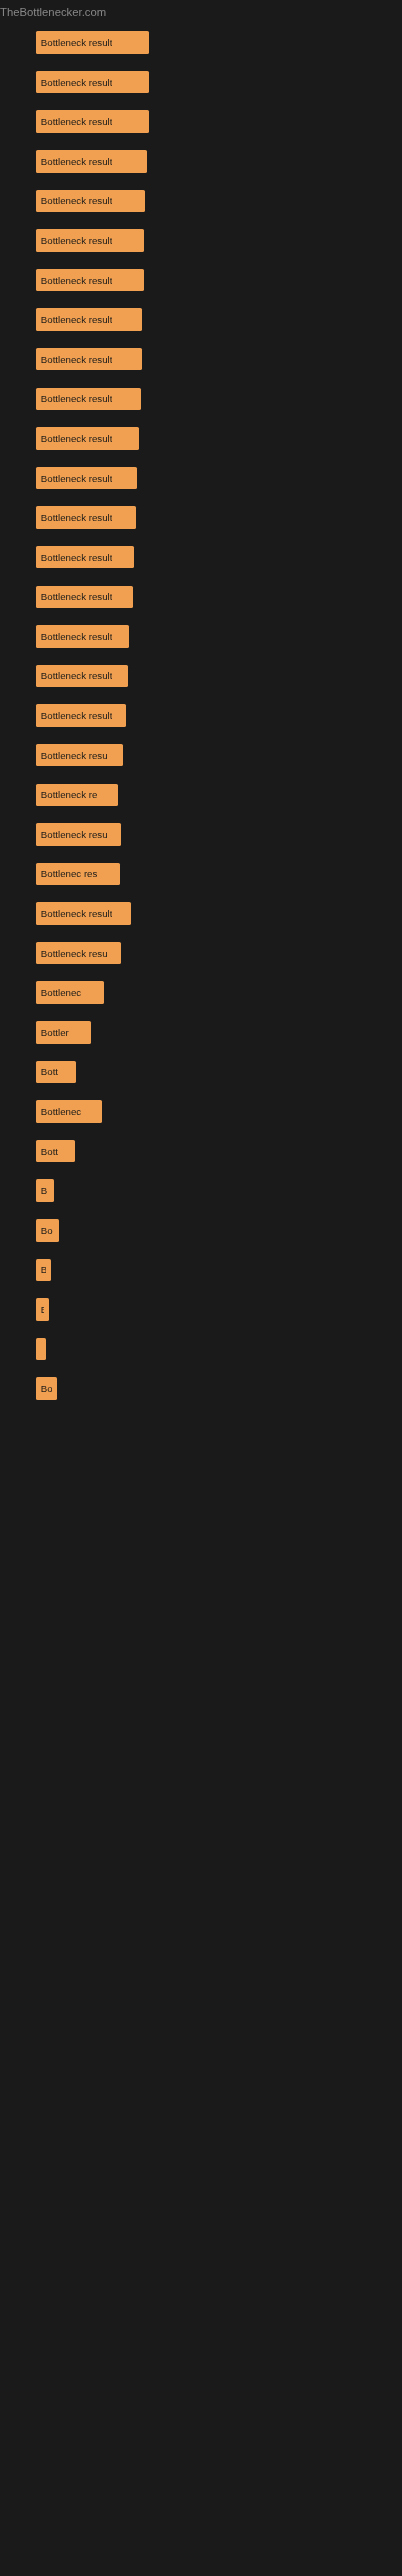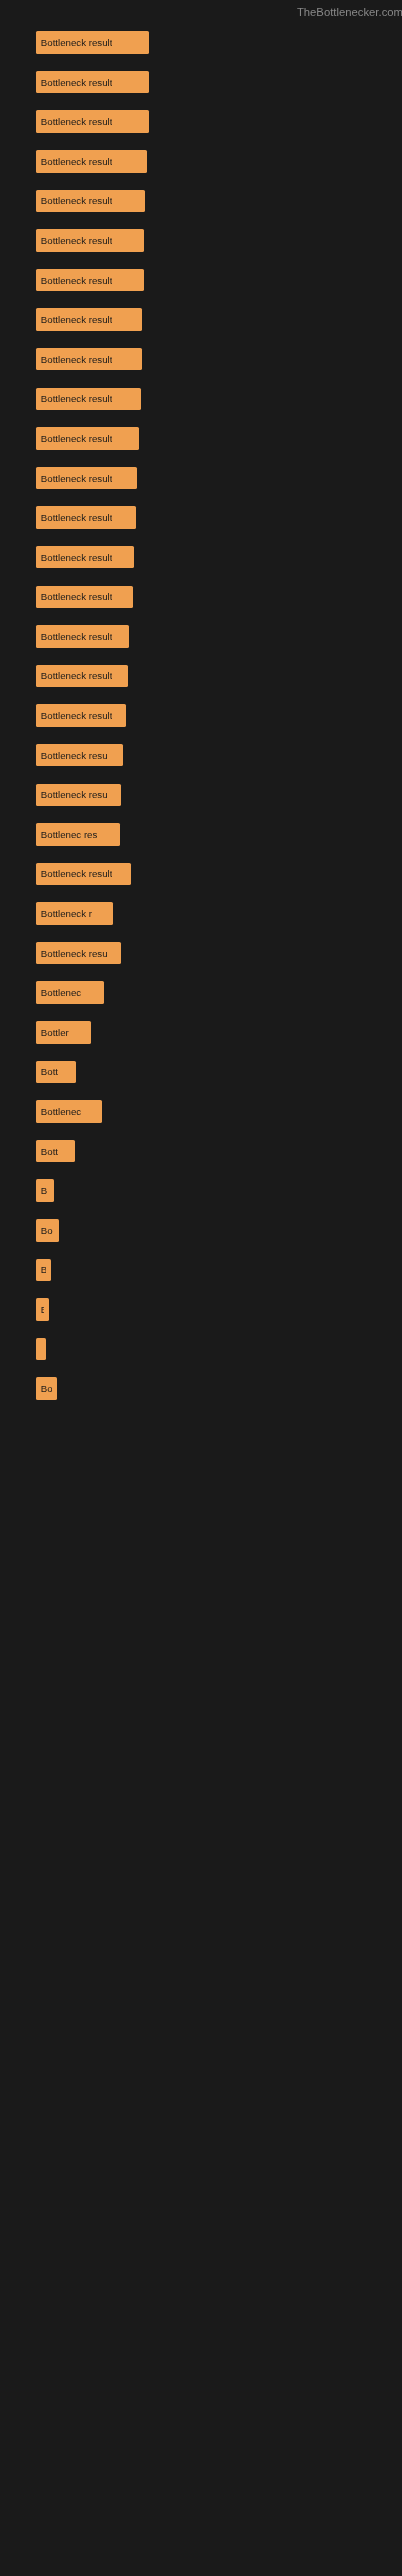--- a/index.html
+++ b/index.html
@@ -8,21 +8,21 @@
       box-sizing: border-box;
     }
     body {
       width: 403px;
       min-height: 2576px;
       background-color: #1a1a1a;
       font-family: Arial, sans-serif;
       position: relative;
     }
     .site-title {
-      text-align: right;
+      text-align: left;
       color: #888;
       font-size: 11.3px;
       padding: 6.4px 0 3.2px 0;
       width: 100%;
     }
     .bars-container {
       padding: 6.4px 8px;
       display: flex;
       flex-direction: column;
       gap: 9px;
@@ -148,40 +148,40 @@
       <div class="bar" style="width: 90px;">
         <span class="bar-label">Bottleneck result</span>
       </div>
     </div>
     <div class="bar-item">
       <div class="bar" style="width: 87px;">
         <span class="bar-label">Bottleneck resu</span>
       </div>
     </div>
     <div class="bar-item">
+      <div class="bar" style="width: 82px;">
+        <span class="bar-label">Bottleneck re</span>
+      </div>
+    </div>
+    <div class="bar-item">
       <div class="bar" style="width: 85px;">
         <span class="bar-label">Bottleneck resu</span>
       </div>
     </div>
     <div class="bar-item">
       <div class="bar" style="width: 84px;">
         <span class="bar-label">Bottlenec res</span>
       </div>
     </div>
     <div class="bar-item">
       <div class="bar" style="width: 95px;">
         <span class="bar-label">Bottleneck result</span>
       </div>
     </div>
     <div class="bar-item">
-      <div class="bar" style="width: 77px;">
-        <span class="bar-label">Bottleneck r</span>
-      </div>
-    </div>
-    <div class="bar-item">
       <div class="bar" style="width: 85px;">
         <span class="bar-label">Bottleneck resu</span>
       </div>
     </div>
     <div class="bar-item">
       <div class="bar" style="width: 68px;">
         <span class="bar-label">Bottlenec</span>
       </div>
     </div>
     <div class="bar-item">

